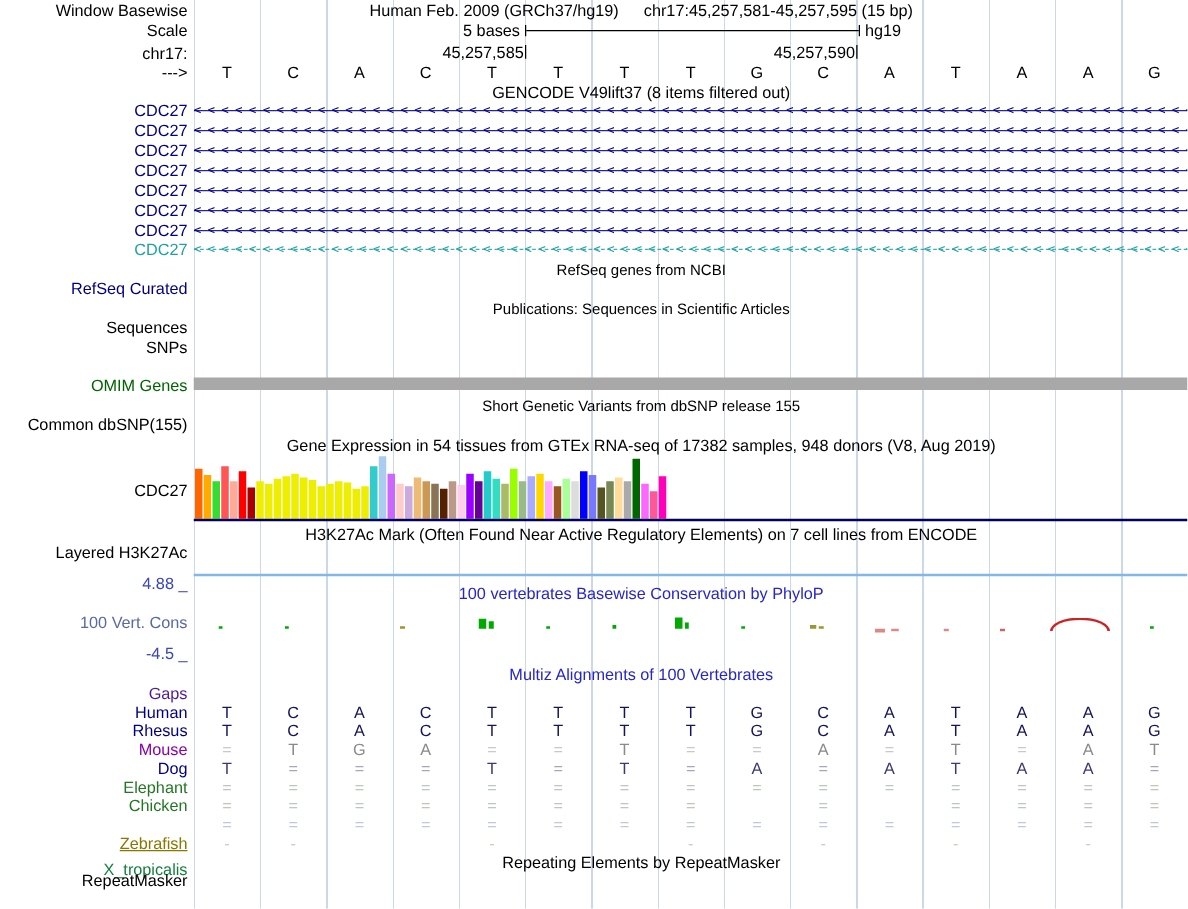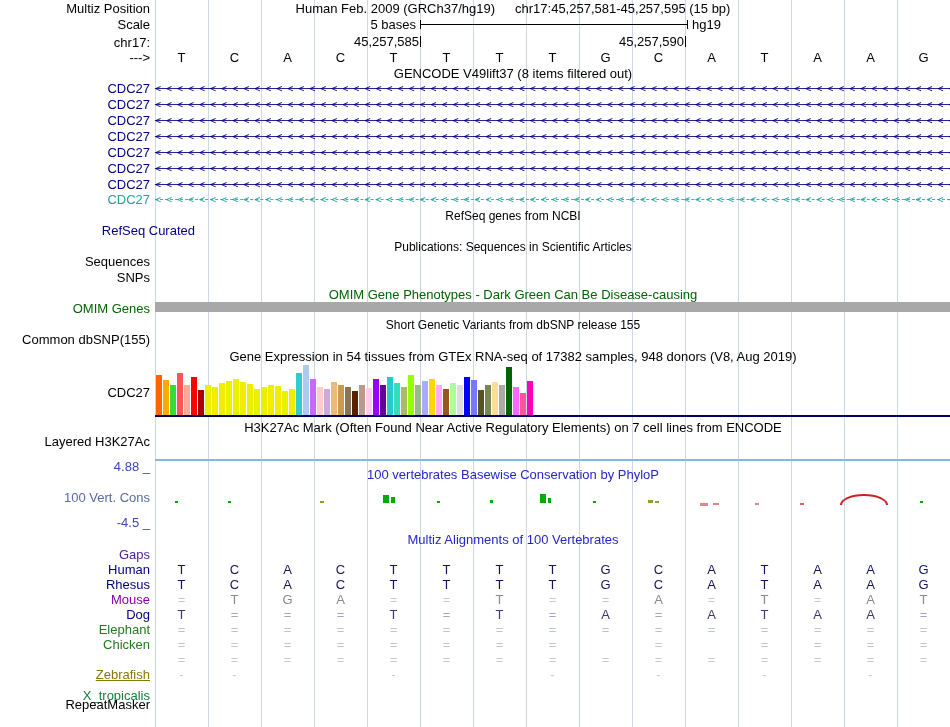--- a/index.html
+++ b/index.html
@@ -8,21 +8,21 @@
   #browser{position:absolute;left:0;top:0;width:950px;height:727px;}
   .gridlines{position:absolute;left:155px;top:0;width:796px;height:727px;
      background:repeating-linear-gradient(to right,#ccd8e8 0,#ccd8e8 1px,transparent 1px,transparent 53px);
      pointer-events:none;}
   .abs{position:absolute;}
   .row-label{position:absolute;left:0;width:150px;text-align:right;height:15px;line-height:15px;
      white-space:nowrap;padding-right:3px;}
   .center-title{position:absolute;left:155px;width:716px;text-align:center;height:15px;line-height:15px;white-space:nowrap;}
   .t-small{font-size:12px;}
   .green{color:#006400;}
-  .navy{color:#000080;margin-left:45px;}
+  .navy{color:#000080;}
   .blue-title{color:#2626c9;}
   .limit-label{color:#3c46b4;}
   .cons-label{color:#5a6a9e;}
   .cells-row{position:absolute;left:155px;width:795px;height:15px;line-height:15px;white-space:nowrap;}
   .cell{display:inline-block;width:53px;text-align:center;font-size:13px;}
   .dim{opacity:.45;}
   .scale-bar{position:absolute;left:420px;top:20px;width:266px;height:9px;
      border-left:1px solid #000;border-right:1px solid #000;
      background:linear-gradient(#000,#000) center/100% 1px no-repeat;}
   .coord{position:absolute;top:35px;height:14px;line-height:14px;white-space:nowrap;}
@@ -42,21 +42,21 @@
   .phylo-bar{position:absolute;}
   .phylo-arc{position:absolute;border:2px solid #cc2222;border-bottom:none;
      border-radius:50% 50% 0 0 / 100% 100% 0 0;}
 </style>
 </head>
 <body>
 
 <div id="browser">
   <div class="gridlines"></div>
 
-  <div class="row-label" style="top:1px">Multiz Position</div>
+  <div class="row-label" style="top:1px">Window Basewise</div>
   <div class="center-title" style="top:1px">
     <span>Human Feb. 2009 (GRCh37/hg19)</span><span style="display:inline-block;width:20px"></span><span>chr17:45,257,581-45,257,595 (15 bp)</span>
   </div>
 
   <div class="row-label" style="top:17px">Scale</div>
   <div class="abs" style="top:17px;right:534px;height:15px;line-height:15px">5 bases</div>
   <div class="scale-bar"></div>
   <div class="abs" style="top:17px;left:692px;height:15px;line-height:15px">hg19</div>
 
   <div class="row-label" style="top:35px">chr17:</div>
@@ -102,21 +102,20 @@
       </div>
     </div>
 
   <div class="center-title t-small" style="top:209px">RefSeq genes from NCBI</div>
   <div class="row-label navy" style="top:223px">RefSeq Curated</div>
 
   <div class="center-title t-small" style="top:240px">Publications: Sequences in Scientific Articles</div>
   <div class="row-label" style="top:254px">Sequences</div>
   <div class="row-label" style="top:270px">SNPs</div>
 
-  <div class="center-title green" style="top:287px">OMIM Gene Phenotypes - Dark Green Can Be Disease-causing</div>
   <div class="row-label green" style="top:301px">OMIM Genes</div>
   <div class="omim-bar"></div>
 
   <div class="center-title t-small" style="top:318px">Short Genetic Variants from dbSNP release 155</div>
   <div class="row-label" style="top:332px">Common dbSNP(155)</div>
 
   <div class="center-title" style="top:349px">Gene Expression in 54 tissues from GTEx RNA-seq of 17382 samples, 948 donors (V8, Aug 2019)</div>
   <div class="row-label" style="top:385px">CDC27</div>
   <div id="gtex-bars">
       <div class="gtex-bar" style="height: 40px; background: rgb(255, 102, 0);"></div>
@@ -220,14 +219,15 @@
       <div class="row-label" style="top: 622px; color: rgb(34, 119, 34);">Elephant</div>
       <div class="cells-row" style="top: 622px; color: rgb(106, 138, 106);"><span class="cell dim">=</span><span class="cell dim">=</span><span class="cell dim">=</span><span class="cell dim">=</span><span class="cell dim">=</span><span class="cell dim">=</span><span class="cell dim">=</span><span class="cell dim">=</span><span class="cell dim">=</span><span class="cell dim">=</span><span class="cell dim">=</span><span class="cell dim">=</span><span class="cell dim">=</span><span class="cell dim">=</span><span class="cell dim">=</span></div>
       <div class="row-label" style="top: 637px; color: rgb(34, 119, 34);">Chicken</div>
       <div class="cells-row" style="top: 637px; color: rgb(106, 138, 106);"><span class="cell dim">=</span><span class="cell dim">=</span><span class="cell dim">=</span><span class="cell dim">=</span><span class="cell dim">=</span><span class="cell dim">=</span><span class="cell dim">=</span><span class="cell dim">=</span><span class="cell"></span><span class="cell dim">=</span><span class="cell"></span><span class="cell dim">=</span><span class="cell dim">=</span><span class="cell dim">=</span><span class="cell dim">=</span></div>
       <div class="row-label" style="top: 688px; color: #15803d;">X_tropicalis</div>
       <div class="cells-row" style="top: 652px; color: rgb(119, 136, 170);"><span class="cell dim">=</span><span class="cell dim">=</span><span class="cell dim">=</span><span class="cell dim">=</span><span class="cell dim">=</span><span class="cell dim">=</span><span class="cell dim">=</span><span class="cell dim">=</span><span class="cell dim">=</span><span class="cell dim">=</span><span class="cell dim">=</span><span class="cell dim">=</span><span class="cell dim">=</span><span class="cell dim">=</span><span class="cell dim">=</span></div>
       <div class="row-label" style="top: 667px; color: rgb(136, 119, 0); text-decoration: underline;">Zebrafish</div>
       <div class="cells-row" style="top: 667px; color: rgb(153, 136, 102);"><span class="cell dim">-</span><span class="cell dim">-</span><span class="cell"></span><span class="cell"></span><span class="cell dim">-</span><span class="cell"></span><span class="cell"></span><span class="cell dim">-</span><span class="cell"></span><span class="cell dim">-</span><span class="cell"></span><span class="cell dim">-</span><span class="cell"></span><span class="cell dim">-</span><span class="cell"></span></div>
     </div>
 
+  <div class="center-title" style="top:682px">Repeating Elements by RepeatMasker</div>
   <div class="row-label" style="top:697px">RepeatMasker</div>
 </div>
 
 </body></html>

